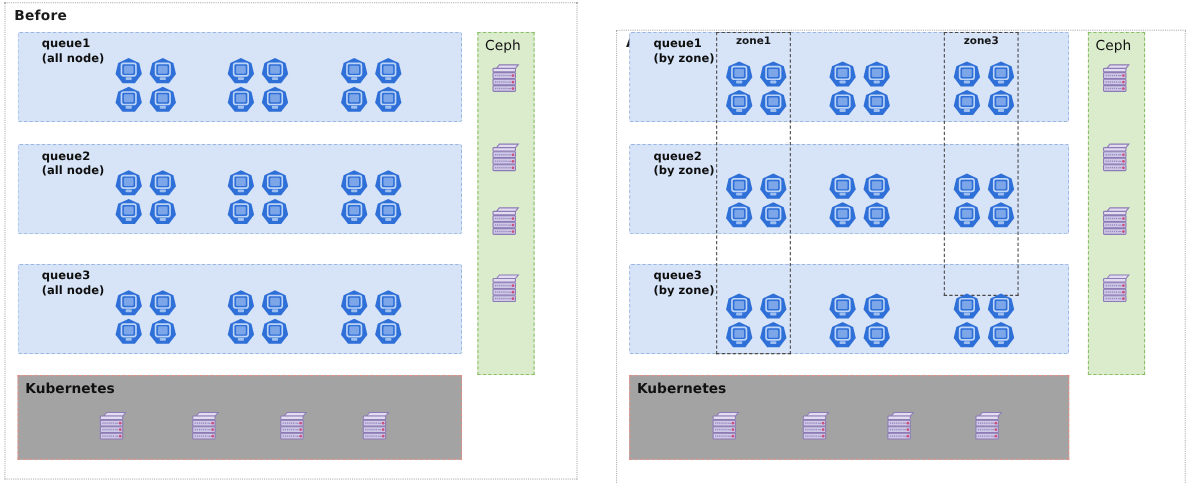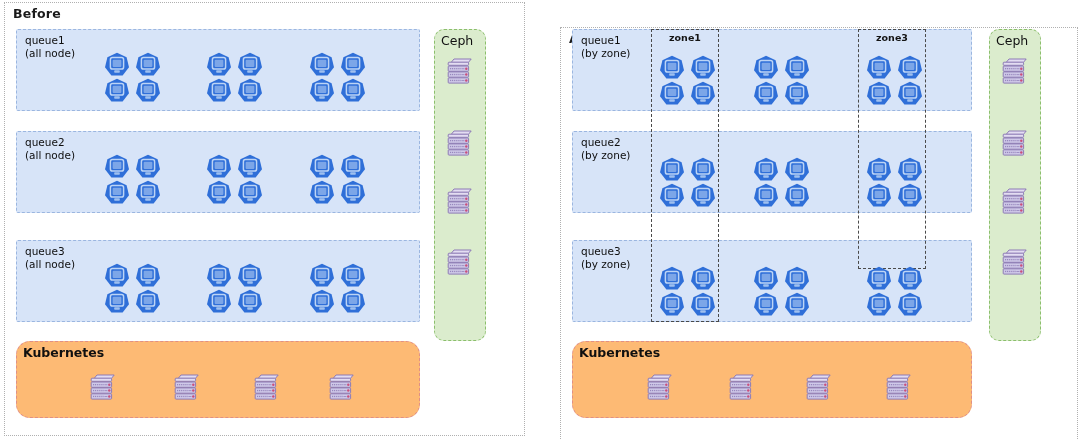--- a/index.html
+++ b/index.html
@@ -30,48 +30,48 @@
   
   .queue{
     position:absolute;
     box-sizing:border-box;
     background:#d7e4f8;
     border:1px dashed #9bb6e0;
     border-radius:2px;
   }
   .queue-label{
     position:absolute;
-    left:8px;top:4px;
+    left:21px;top:4px;
     font-size:10.5px;
-    font-weight:normal;
+    font-weight:bold;
     color:#0e0e0e;
     line-height:13px;
     white-space:pre;
   }
 
   
   .ceph{
     position:absolute;
     box-sizing:border-box;
     background:#dbeccd;
     border:1px dashed #8bbf6c;
-    border-radius:10px;
+    border-radius:0;
   }
   .ceph-label{
     position:absolute;left:6px;top:3px;
     font-size:12.5px;color:#101010;
   }
 
   
   .k8s{
     position:absolute;
     box-sizing:border-box;
-    background:#fdba74;
+    background:#a3a3a3;
     border:1px dashed #e08f86;
-    border-radius:14px;
+    border-radius:0;
     padding-left:32px;
   }
   .k8s-label{
     position:absolute;left:6px;top:3px;
     font-size:12.5px;color:#101010;font-weight:bold;
   }
 
   
   .zone{
     position:absolute;

